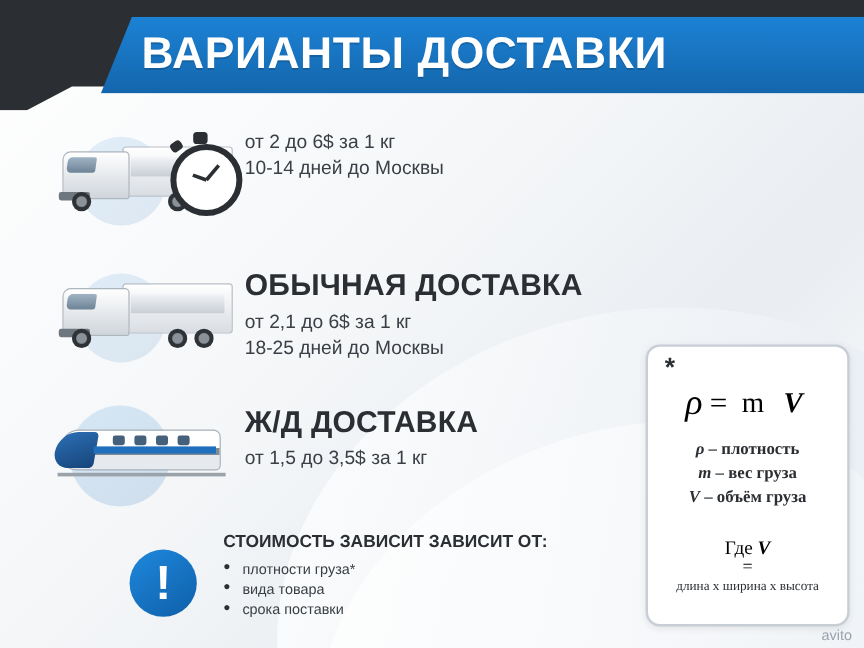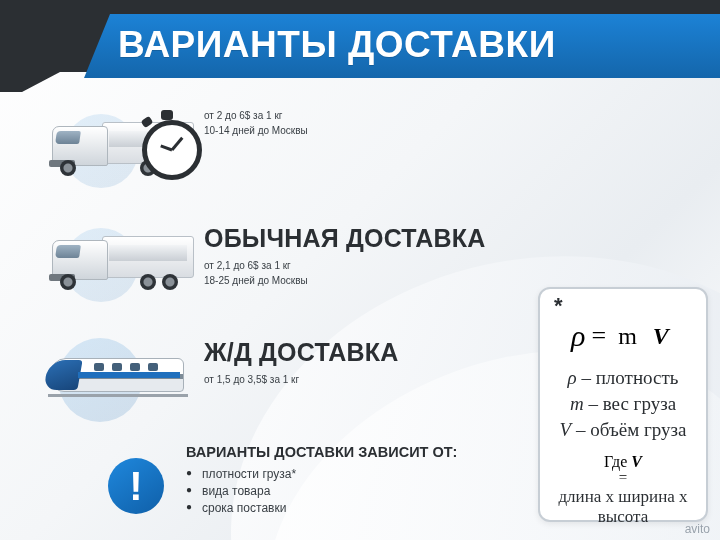--- a/index.html
+++ b/index.html
@@ -64,21 +64,21 @@
   .item .vehicle {
     position:absolute; left:0; top:0;
     width:150px; height:88px;
   }
   .item .texts { position:absolute; left:160px; top:2px; }
   .item-title {
     font-size:25px; font-weight:bold; color:#2b2f33;
     letter-spacing:0.2px; white-space:nowrap; margin:0 0 7px 0;
   }
   .item-line {
-    font-size:10px; color:#3a4046; margin:0 0 4px 0; white-space:nowrap;
+    font-size:16px; color:#3a4046; margin:0 0 4px 0; white-space:nowrap;
   }
 
   
   .circle-bg {
     position:absolute;
     border-radius:50%;
     background:linear-gradient(145deg,#1f88dd,#0f5fa8);
   }
 
   
@@ -191,29 +191,29 @@
     display:flex; align-items:center; justify-content:center; gap:6px;
     font-family:"Liberation Serif", serif;
   }
   .rho { font-size:30px; font-style:italic; }
   .eq { font-size:26px; }
   .frac { display:inline-block; text-align:center; }
   .frac .num { font-size:24px; line-height:1.0; padding:0 6px; }
   .frac .bar { height:2px; background:#2b2f33; margin:3px 0; }
   .frac .den { font-size:24px; font-style:italic; font-weight:bold; line-height:1.0; padding:0 6px; }
   .legend { margin-top:14px; font-family:"Liberation Serif", serif; }
-  .legend div { font-size:19px; color:#2b2f33; margin:4px 0; }
+  .legend div { font-size:14px; color:#2b2f33; margin:4px 0;font-weight:bold; }
   .legend .sym { font-style:italic; }
   .gde {
-    margin-top:12px; font-family:"Liberation Serif", serif;
+    margin-top:26px; font-family:"Liberation Serif", serif;
     font-size:16px;
   }
   .gde .v { font-style:italic; font-weight:bold; }
   .gde-eq { font-size:15px; line-height:0.9; }
-  .gde-sub { font-size:17px; color:#2b2f33; margin-top:2px; }
+  .gde-sub { font-size:11px; color:#2b2f33; margin-top:2px; }
 
   
   .note { position:absolute; left:186px; bottom:22px; }
   .note-title {
     font-size:14.5px; font-weight:bold; color:#2b2f33; margin:0 0 7px 0;
   }
   .note ul { list-style:none; margin:0; padding:0; }
   .note li {
     font-size:12px; color:#3a4046; margin:3px 0; padding-left:16px; position:relative;
   }
@@ -309,21 +309,21 @@
       </div>
     </div>
     <div class="texts">
       <div class="item-title">Ж/Д ДОСТАВКА</div>
       <div class="item-line">от 1,5 до 3,5$ за 1 кг</div>
     </div>
   </div>
 
   <div class="excl">!</div>
   <div class="note">
-    <div class="note-title">ВАРИАНТЫ ДОСТАВКИ ЗАВИСИТ ОТ:</div>
+    <div class="note-title">СТОИМОСТЬ ЗАВИСИТ ЗАВИСИТ ОТ:</div>
     <ul>
       <li>плотности груза*</li>
       <li>вида товара</li>
       <li>срока поставки</li>
     </ul>
   </div>
 
   <div class="formula-box">
     <div class="formula-star">*</div>
     <div class="frac-row">

